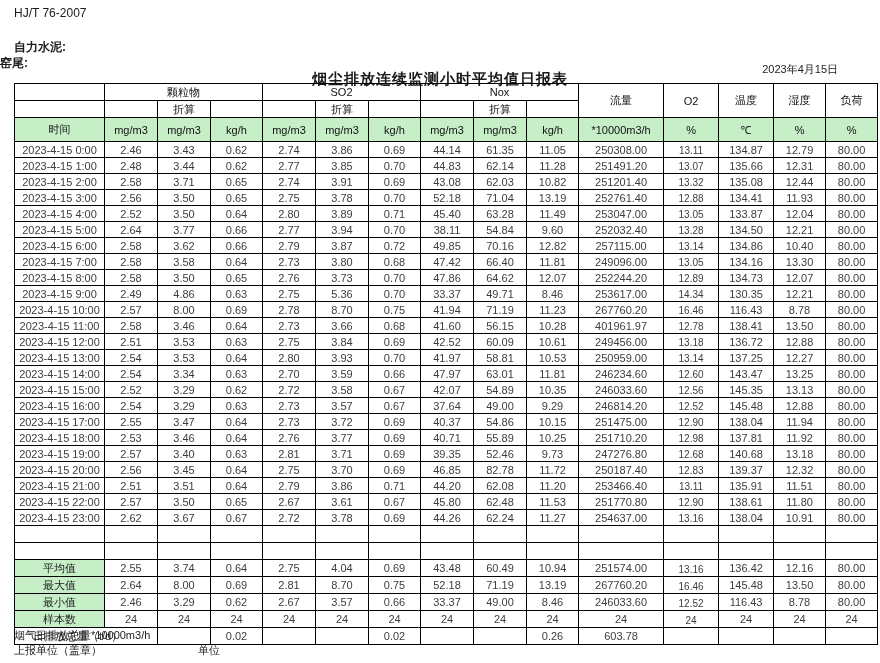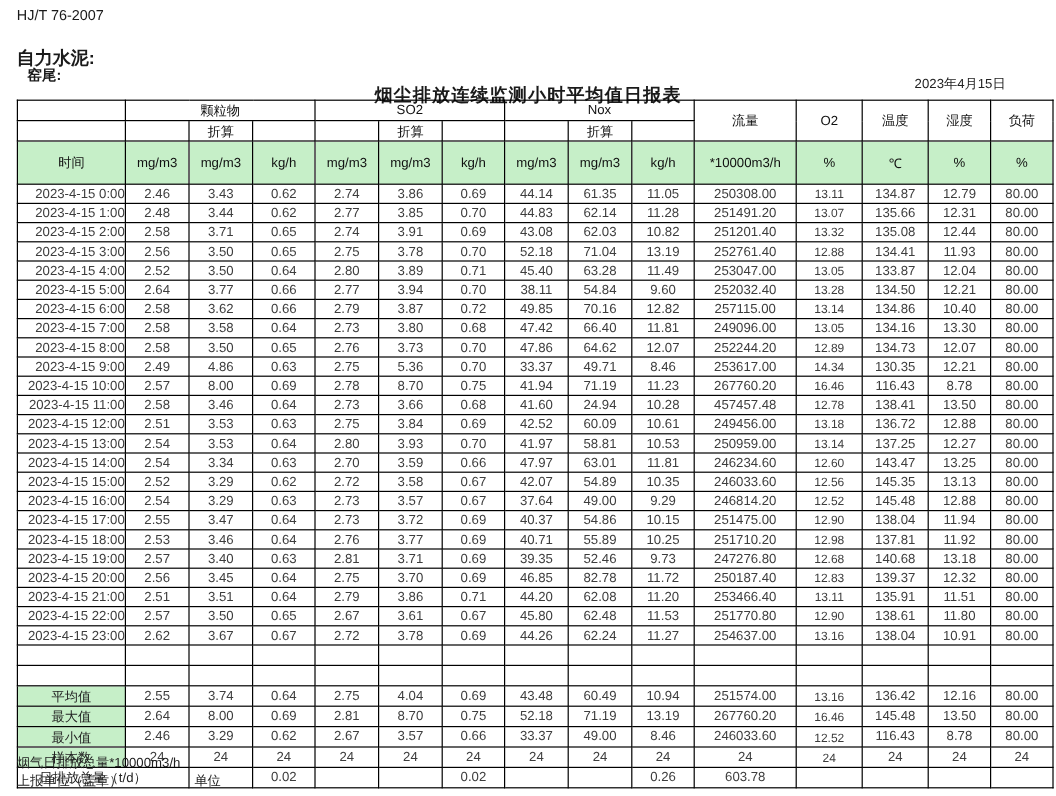--- a/index.html
+++ b/index.html
@@ -3,48 +3,48 @@
 <meta charset="utf-8">
 <style>
   * { margin:0; padding:0; box-sizing:border-box; }
   html,body { background:#fff; }
   body {
     width:880px; height:663px; position:relative; overflow:hidden;
     font-family:"Liberation Sans", sans-serif; color:#1a1a1a;
   }
   .hdr-standard { position:absolute; left:14px; top:6px; font-weight:normal; font-size:12px; }
   .hdr-title { position:absolute; left:0; right:0; top:22px; text-align:center; font-weight:bold; font-size:15px; letter-spacing:1px;margin-top:48px; }
-  .hdr-company { position:absolute; left:14px; top:39px; font-weight:bold; font-size:15px; }
-  .hdr-station { position:absolute; left:23px; top:55px; font-weight:bold; font-size:12px; }
+  .hdr-company { position:absolute; left:14px; top:39px; font-weight:bold; font-size:12px; }
+  .hdr-station { position:absolute; left:0; top:55px; font-weight:bold; font-size:12px; }
   .hdr-date { position:absolute; right:42px; top:62px; font-size:11px; color:#222; }
 
   table.report {
     position:absolute; left:14px; top:72px; width:863px;
     border-collapse:collapse; table-layout:fixed;margin-top:11px;
   }
   .report th, .report td {
     border:1px solid #000; padding:0; text-align:center;
     font-size:11px; font-weight:normal; white-space:nowrap; overflow:hidden;
     color:#3d3d3d;
   }
   .report thead th { color:#111; }
   tr.hrow { height:17px; }
-  tr.urow { height:36px; }
+  tr.urow { height:24px; }
   tbody.data tr { height:16px; }
   tr.gap1 { height:9px; }
   tr.gap2 { height:9px; }
   tbody.sum tr { height:17px; }
   td.green, th.green { background:#c6efc8; }
-  td.time-cell { color:#3d3d3d;text-align:right; }
+  td.time-cell { color:#3d3d3d; }
   td.o2 { font-size:10px; vertical-align:bottom; padding-bottom:1px; }
   td.sum-label { color:#222; }
   td.daily-label { text-align:left; padding-left:18px; color:#222; }
   .foot-note1 { position:absolute; left:14px; top:628px; font-size:11px; color:#222; }
   .foot-note2 { position:absolute; left:14px; top:643px; font-size:11px; color:#222; }
-  .foot-unit { margin-left:60px; }
+  .foot-unit { margin-left:96px; }
 </style>
 </head>
 <body>
 
 <div class="hdr-standard">HJ/T 76-2007</div>
 <div class="hdr-title">烟尘排放连续监测小时平均值日报表</div>
 <div class="hdr-company">自力水泥:</div>
 <div class="hdr-station">窑尾:</div>
 <div class="hdr-date">2023年4月15日</div>
 
@@ -298,23 +298,23 @@
       </tr>
       <tr>
         <td class="time-cell">2023-4-15 11:00</td>
         <td>2.58</td>
         <td>3.46</td>
         <td>0.64</td>
         <td>2.73</td>
         <td>3.66</td>
         <td>0.68</td>
         <td>41.60</td>
-        <td>24.94</td>
+        <td>56.15</td>
         <td>10.28</td>
-        <td>457457.48</td>
+        <td>401961.97</td>
         <td class="o2">12.78</td>
         <td>138.41</td>
         <td>13.50</td>
         <td>80.00</td>
       </tr>
       <tr>
         <td class="time-cell">2023-4-15 12:00</td>
         <td>2.51</td>
         <td>3.53</td>
         <td>0.63</td>

